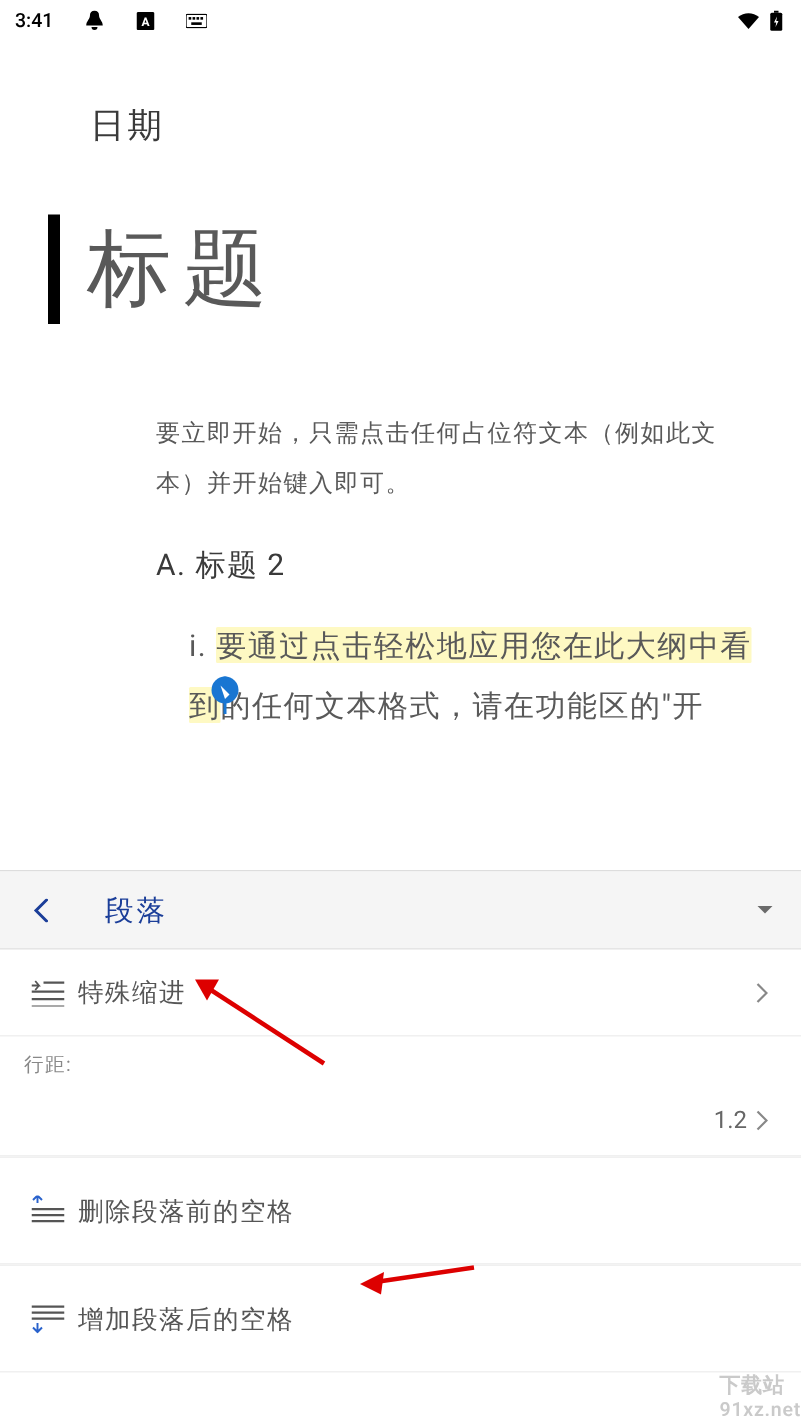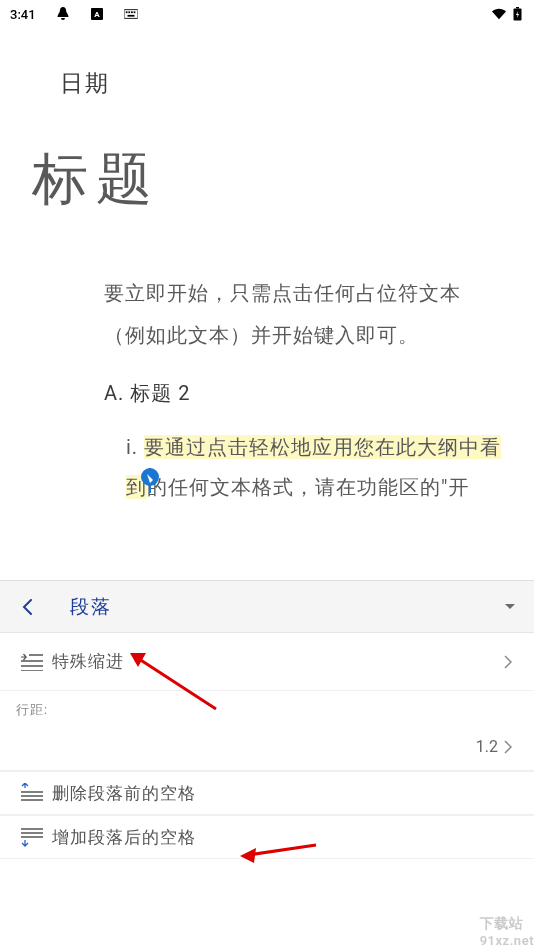--- a/index.html
+++ b/index.html
@@ -5,26 +5,26 @@
     * { margin: 0; padding: 0; box-sizing: border-box; }
     html, body { width: 534px; height: 950px; overflow: hidden; font-family: -apple-system, BlinkMacSystemFont, "Segoe UI", Roboto, sans-serif; background: #fff; }
     
     .status-bar { height: 28px; display: flex; align-items: center; justify-content: space-between; padding: 0 10px; font-size: 13px; font-weight: 500; color: #000; }
     .status-left { display: flex; align-items: center; gap: 20px; }
     .status-right { display: flex; align-items: center; gap: 4px; }
     .status-icon { width: 14px; height: 14px; display: inline-flex; align-items: center; justify-content: center; }
     
     .document-area { height: 552px; overflow: hidden; padding: 40px 32px 0 32px; position: relative; }
     .doc-date { font-size: 23px; color: #3a3a3a; margin-left: 28px; margin-bottom: 44px; letter-spacing: 2px; }
-    .doc-title-wrap { display: flex; align-items: stretch; margin-bottom: 56px; flex-direction: column; }
+    .doc-title-wrap { display: flex; align-items: stretch; margin-bottom: 56px; }
     .doc-title-bar { width: 8px; background: #000; margin-right: 18px; }
     .doc-title { font-size: 56px; color: #595959; font-weight: 400; letter-spacing: 8px; line-height: 1.3; }
     
     .doc-h1 { font-size: 24px; color: #3a3a3a; margin-left: 38px; margin-bottom: 30px; letter-spacing: 2px; }
-    .doc-p1 { font-size: 20px; color: #595959; margin-left: 72px; line-height: 2.1; letter-spacing: 1px; margin-bottom: 24px; }
+    .doc-p1 { font-size: 16px; color: #595959; margin-left: 72px; line-height: 2.1; letter-spacing: 1px; margin-bottom: 24px; }
     .doc-h2 { font-size: 20px; color: #3a3a3a; margin-left: 72px; margin-bottom: 20px; letter-spacing: 1px; }
     .doc-p2-wrap { margin-left: 94px; font-size: 20px; color: #595959; line-height: 2.0; letter-spacing: 1px; position: relative; }
     .doc-p2-prefix { display: inline; }
     .highlight { background: #fef9c3; border-radius: 1px; }
     .text-cursor { position: absolute; left: 14px; top: 40px; }
     
     .panel { position: absolute; left: 0; right: 0; top: 580px; bottom: 0; background: #fff; border-top: 1px solid #ddd; }
     .panel-header { height: 52px; background: #f5f5f5; display: flex; align-items: center; border-bottom: 1px solid #e5e5e5; gap: 16px; }
     .panel-back { width: 54px; height: 52px; display: flex; align-items: center; justify-content: center; }
     .panel-title { flex: 1; font-size: 19px; color: #1b3e99; font-weight: 500; letter-spacing: 2px; }
@@ -32,21 +32,21 @@
     
     .panel-row { height: 58px; display: flex; align-items: center; padding: 0 16px; border-bottom: 1px solid #f0f0f0; }
     .panel-row-icon { width: 32px; display: flex; align-items: center; justify-content: center; }
     .panel-row-label { flex: 1; font-size: 17px; color: #555; letter-spacing: 1px; margin-left: 4px; }
     .panel-row-chevron { width: 20px; display: flex; align-items: center; justify-content: center; }
     
     .panel-sublabel { font-size: 13px; color: #888; padding: 10px 16px 4px 16px; letter-spacing: 1px; }
     .panel-value-row { height: 48px; display: flex; align-items: center; padding: 0 16px; border-bottom: 1px solid #f0f0f0; text-align: right; }
     .panel-value { flex: 1; font-size: 16px; color: #666; }
     
-    .panel-row.tall { height: 44px; border-top: 1px solid #f0f0f0; }
+    .panel-row.tall { height: 72px; border-top: 1px solid #f0f0f0; }
     
     .arrow-overlay { position: absolute; pointer-events: none; }
     
     .watermark { position: absolute; right: 0; bottom: 0; display: flex; align-items: flex-end; }
     .wm-logo { width: 52px; height: 52px; background: linear-gradient(135deg, #ff3333, #cc0000); border-radius: 12px; display: flex; align-items: center; justify-content: center; font-size: 28px; font-weight: bold; color: #fff; margin-right: 2px; }
     .wm-text { font-size: 14px; color: rgba(150,150,150,0.5); font-weight: 600; letter-spacing: 0.5px; margin-bottom: 2px; }
     .wm-text .sub { font-size: 13px; display: block; }
   </style>
 </head>
 <body>

